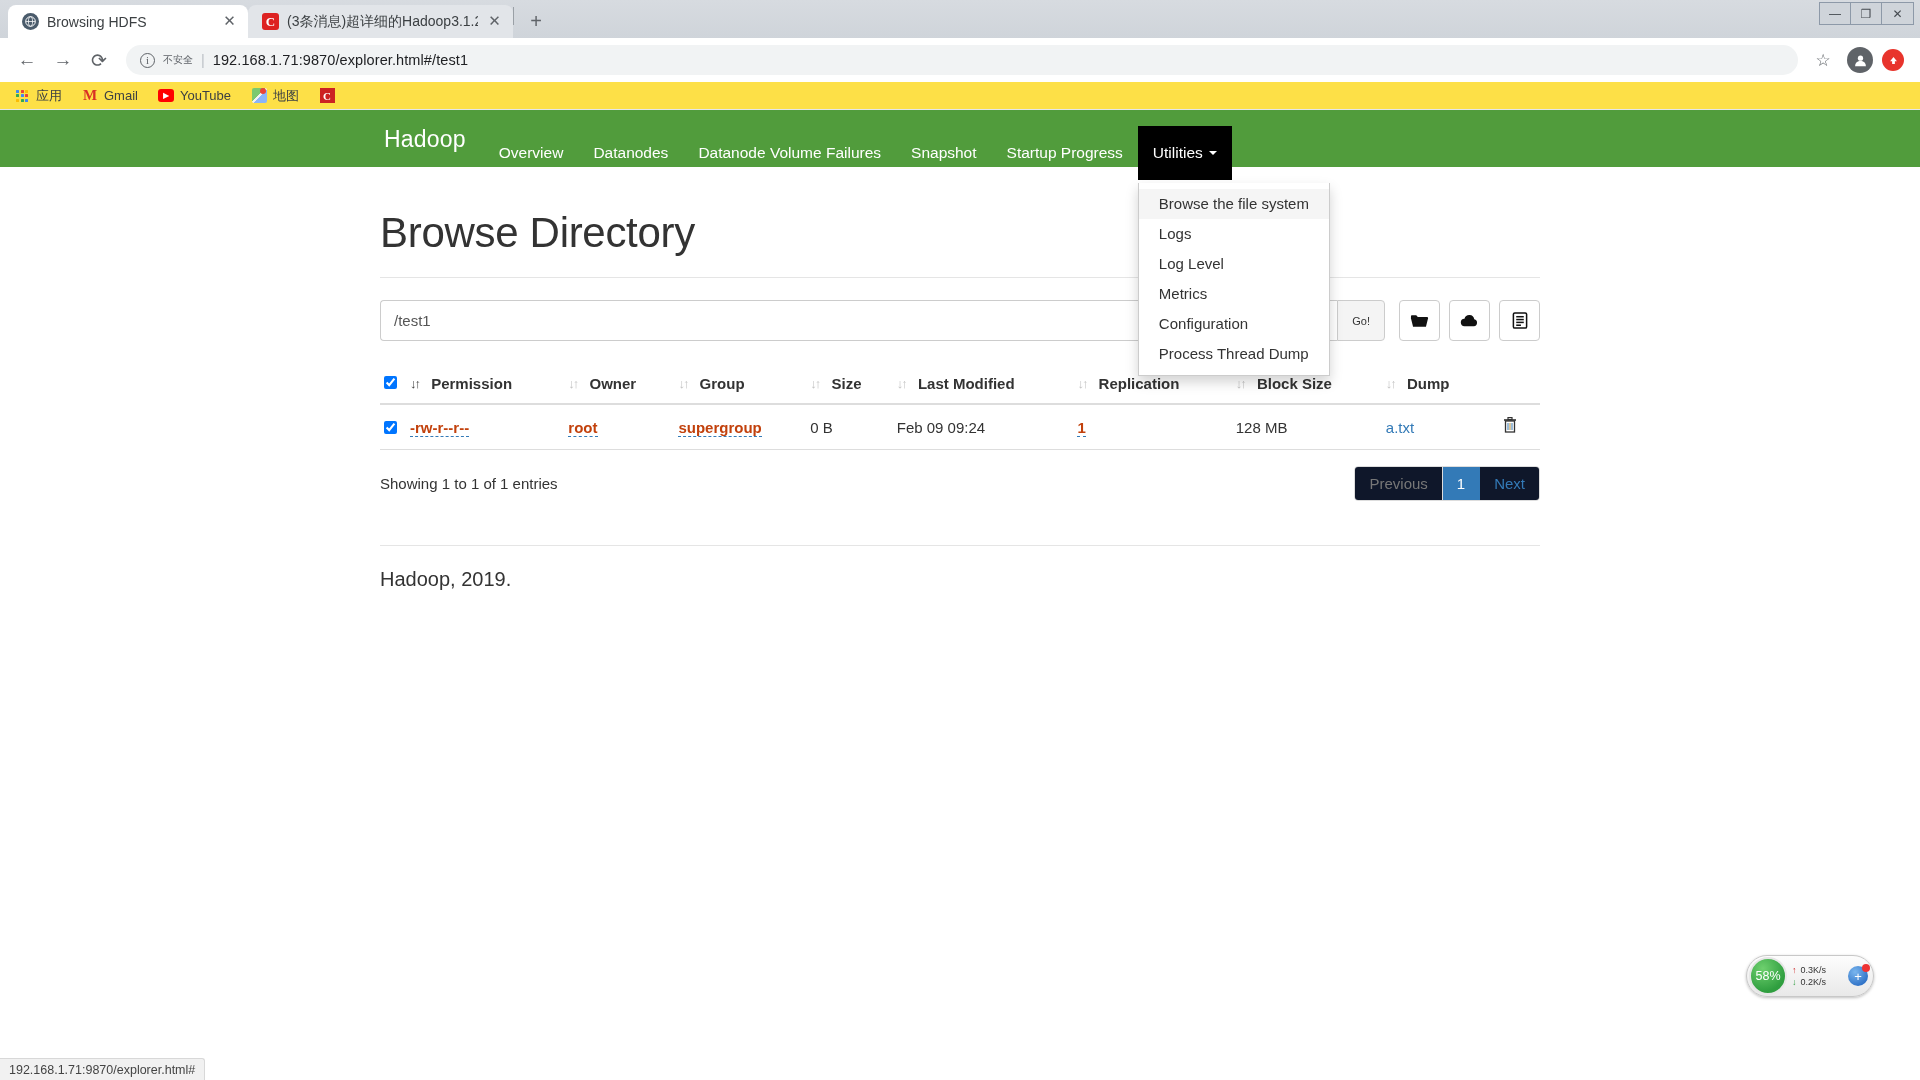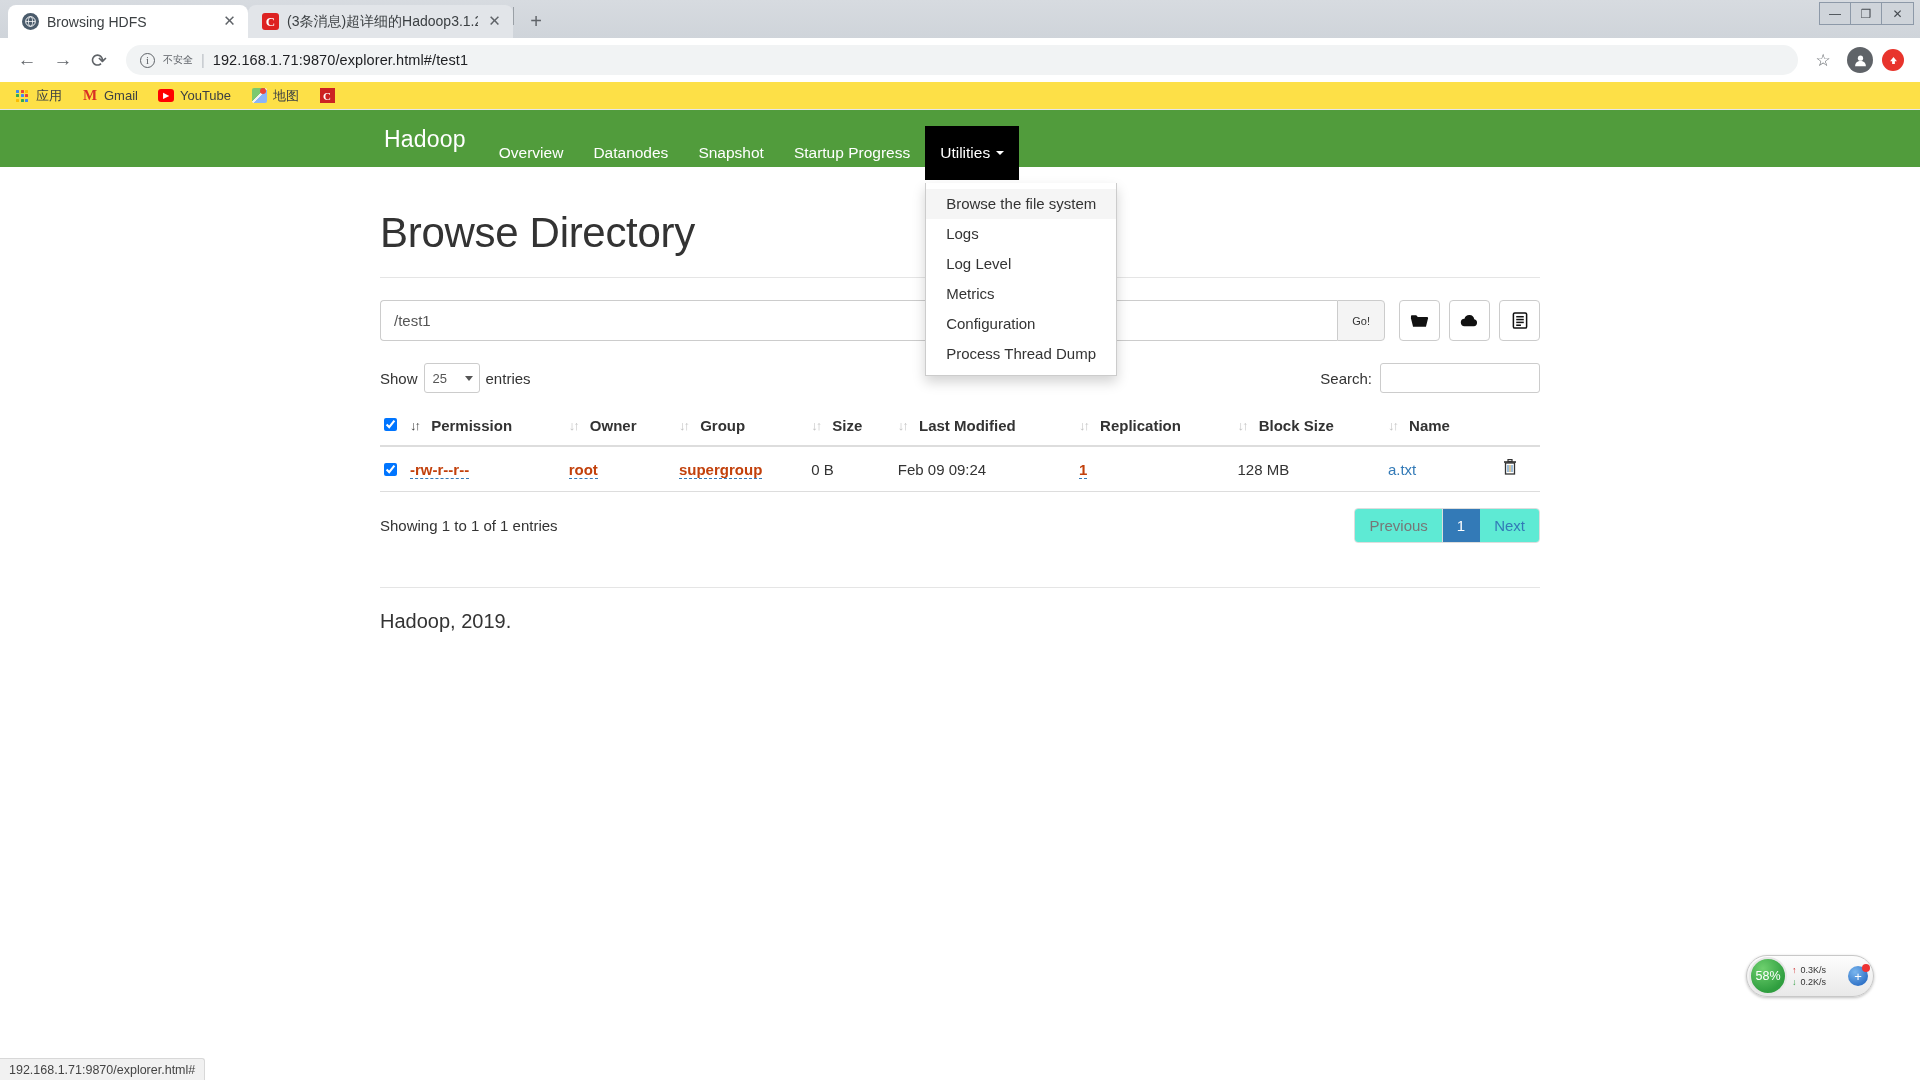--- a/index.html
+++ b/index.html
@@ -410,21 +410,21 @@
     align-items: center;
     margin-top: 16px;
     font-size: 15px;
     color: #333333;
   }
   .pager { display: flex; border-radius: 4px; overflow: hidden; border: 1px solid #dddddd; }
   .pg {
     padding: 8px 14px;
     font-size: 15px;
     color: #337ab7;
-    background: #5eead4;
+    background: #0f172a;
     border-right: 1px solid #dddddd;
   }
   .pg:last-child { border-right: none; }
   .pg.muted { color: #777777; }
   .pg.active { background: #337ab7; color: #ffffff; border-color: #337ab7; }
 
   .footer-hr { border: none; border-top: 1px solid #e5e5e5; margin: 44px 0 0 0; }
   .footer { padding-top: 22px; font-size: 20px; color: #333333; }
 
   
@@ -592,20 +592,21 @@
     </div>
   </div>
 
   <div class="page">
 
     <div class="navbar">
       <div class="navbar-inner">
         <div class="brand">Hadoop</div>
         <div class="nav-item">Overview</div>
         <div class="nav-item">Datanodes</div>
+        <div class="nav-item">Datanode Volume Failures</div>
         <div class="nav-item">Snapshot</div>
         <div class="nav-item">Startup Progress</div>
 
         <div class="nav-item open">
           <span>Utilities</span>
           <span class="caret"></span>
 
           <div class="dropdown">
             <div class="dd-item hover">Browse the file system</div>
             <div class="dd-item">Logs</div>
@@ -647,37 +648,20 @@
                 <rect x="1" y="1" width="14" height="16" rx="1.5" fill="none" stroke="#111" stroke-width="1.6"></rect>
                 <line x1="4" y1="5" x2="12" y2="5" stroke="#111" stroke-width="1.6"></line>
                 <line x1="4" y1="8" x2="12" y2="8" stroke="#111" stroke-width="1.6"></line>
                 <line x1="4" y1="11" x2="12" y2="11" stroke="#111" stroke-width="1.6"></line>
                 <line x1="4" y1="14" x2="9" y2="14" stroke="#111" stroke-width="1.6"></line>
               </svg>
           </div>
         </div>
       </div>
 
-      <div class="tbl-top">
-        <div class="show-entries">
-          <span>Show</span>
-          <span class="sel-wrap">
-            <select class="sel">
-              <option>25</option>
-              <option>50</option>
-              <option>100</option>
-            </select>
-          </span>
-          <span>entries</span>
-        </div>
-        <div class="search-box">
-          <span>Search:</span>
-          <input class="search-input" value="" style="">
-        </div>
-      </div>
 
       <table class="dt">
         <thead>
           <tr>
             <th class="chk">
               <input type="checkbox" checked="" style="">
             </th>
             <th>
               <span class="sortico act">↓↑</span>
               <span class="lbl" style="margin-left:8px;margin-right:0">Permission</span>
@@ -701,21 +685,21 @@
             <th>
               <span class="sortico">↓↑</span>
               <span class="lbl" style="margin-left:8px;margin-right:0">Replication</span>
             </th>
             <th>
               <span class="sortico">↓↑</span>
               <span class="lbl" style="margin-left:8px;margin-right:0">Block Size</span>
             </th>
             <th>
               <span class="sortico">↓↑</span>
-              <span class="lbl" style="margin-left:8px;margin-right:0">Name</span>
+              <span class="lbl" style="margin-left:8px;margin-right:0">Dump</span>
             </th>
             <th class="act-col"></th>
           </tr>
         </thead>
         <tbody>
           <tr>
             <td class="chk">
               <input type="checkbox" checked="" style="">
             </td>
             <td>

